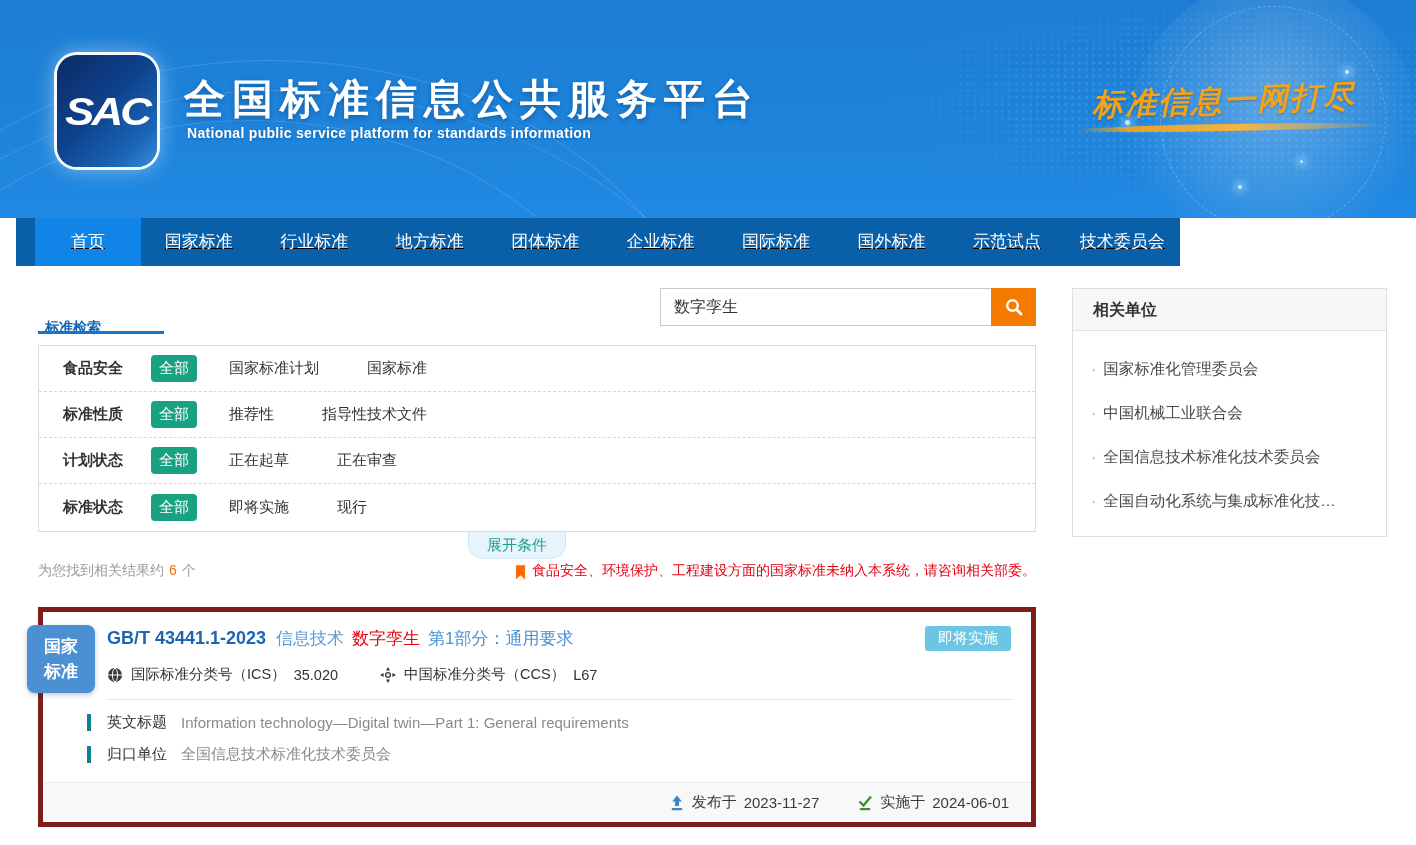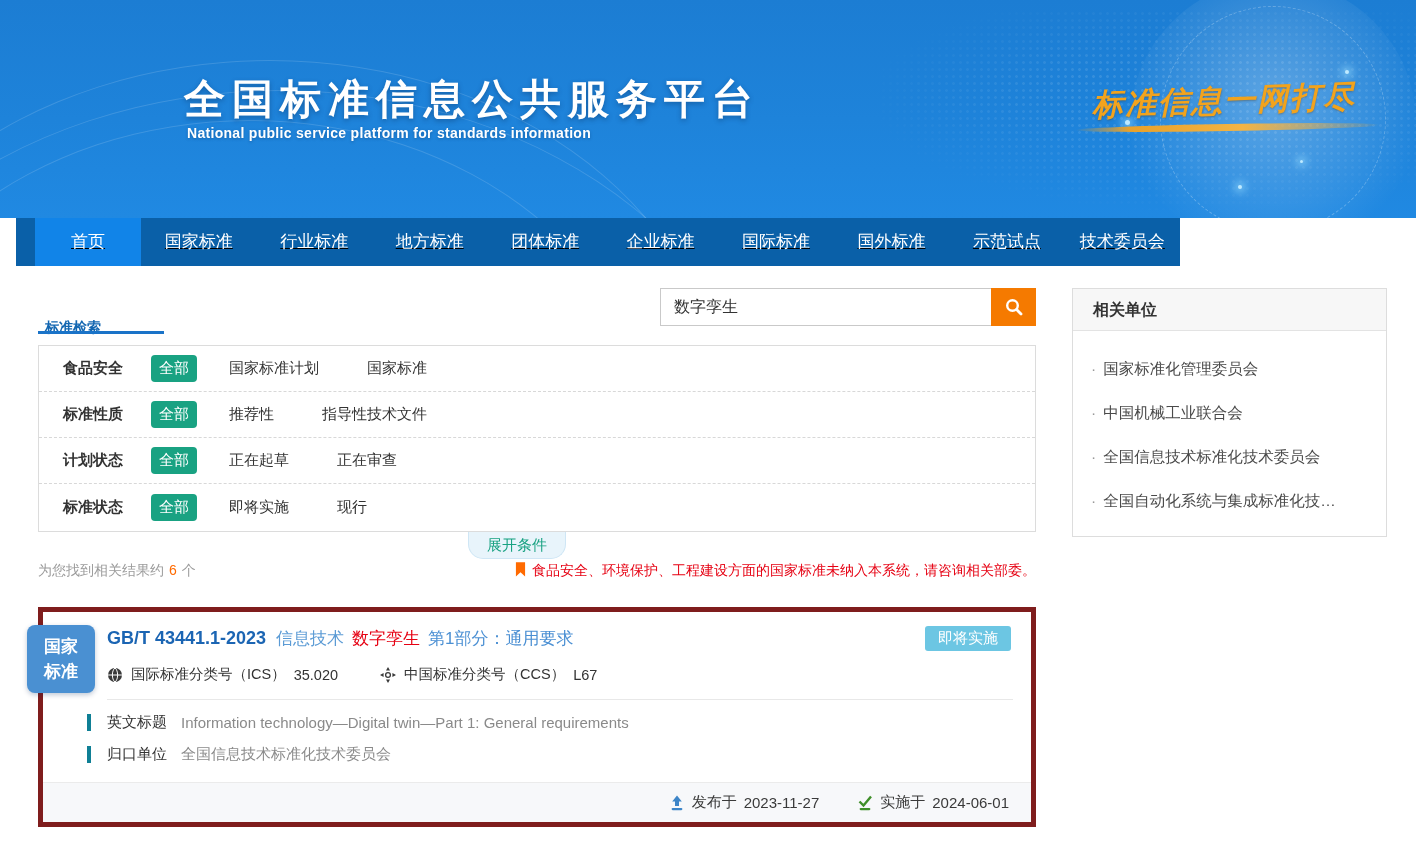--- a/index.html
+++ b/index.html
@@ -71,21 +71,21 @@
   .filter-opt { margin-right:48px; font-size:15px; color:#333; cursor:pointer; }
   .expand-pill { position:absolute; left:468px; top:532px; height:27px; padding:0 18px;
     background:#e8f4fb; border:1px solid #cfe6f5; border-top:none; border-radius:0 0 15px 15px;
     color:#19a282; font-size:15px; line-height:25px; cursor:pointer; }
 
   
   .result-meta { position:absolute; left:38px; top:562px; width:998px; display:flex;
     justify-content:space-between; align-items:center; }
   .result-count { color:#9b9b9b; font-size:14px; }
   .result-count .num { color:#ff6a00; margin:0 5px; }
-  .notice { display:flex; align-items:flex-start; gap:6px; }
+  .notice { display:flex; align-items:flex-end; gap:6px; }
   .notice-text { color:#e60012; font-size:14px; }
 
   
   .result-card { position:absolute; left:38px; top:607px; width:998px; height:220px;
     border:5px solid #7f1d1d; background:#fff; }
   .card-badge { position:absolute; left:-16px; top:13px; width:68px; height:68px; background:#4a90d2;
     border-radius:8px; color:#fff; font-size:17px; font-weight:bold; display:flex; flex-direction:column;
     align-items:center; justify-content:center; line-height:1.5; box-shadow:0 2px 5px rgba(0,40,90,.25); }
   .card-head { padding:14px 20px 0 64px; }
   .card-title-row { display:flex; align-items:center; }
@@ -128,20 +128,23 @@
     <div class="hdr-arc arc2"></div>
     <div class="hdr-arc arc3"></div>
     <div class="map-dots"></div>
     <div class="globe"></div>
     <div class="globe-ring"></div>
     <div class="spark" style="left:1125px;top:120px;"></div>
     <div class="spark" style="left:1238px;top:185px;width:4px;height:4px;"></div>
     <div class="spark" style="left:1345px;top:70px;width:4px;height:4px;"></div>
     <div class="spark" style="left:1300px;top:160px;width:3px;height:3px;"></div>
 
+    <div class="logo-box">
+      <span class="logo-text">SAC</span>
+    </div>
     <div class="title-zh">全国标准信息公共服务平台</div>
     <div class="title-en">National public service platform  for standards information</div>
     <div class="slogan">标准信息一网打尽</div>
     <div class="slogan-underline"></div>
   </div>
 
   <div class="navbar">
     <ul>
       <li class="active">首页</li>
       <li>国家标准</li>

